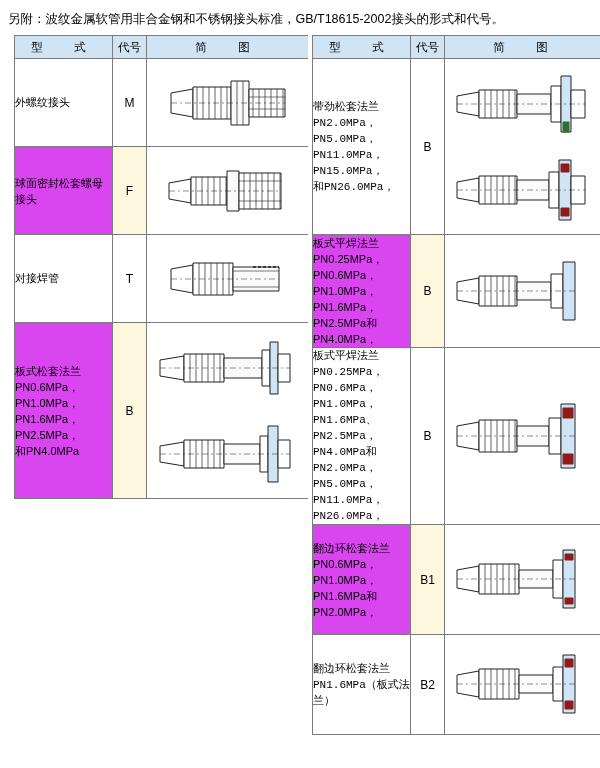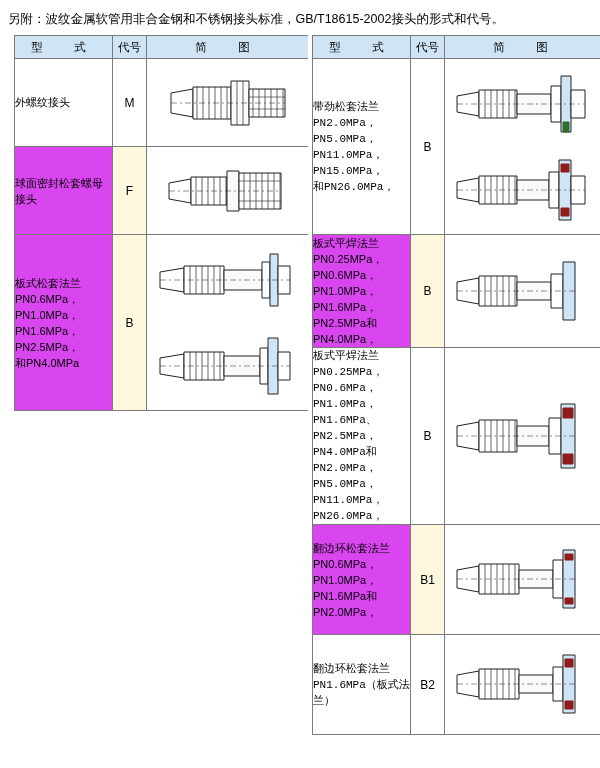--- a/index.html
+++ b/index.html
@@ -152,20 +152,39 @@
                     <path d="M86 30 L128 30 M86 50 L128 50" stroke-width="0.6"></path>
                     <path d="M16 40 L128 40" stroke-width="0.5" stroke-dasharray="6 3 2 3"></path>
                   </g>
                 </svg>
               </span>
             </td>
           </tr>
 
 
 
+          <tr style="height:88px">
+            <td class="txtcell plain">对接焊管</td>
+            <td class="codecell plain">T</td>
+            <td class="figcell">
+              <span class="figwrap">
+                <svg width="150" height="80" viewBox="0 0 150 80">
+                  <g stroke="#222" fill="#fff" stroke-width="1">
+                    <path d="M18 30 L18 50 L40 54 L40 26 Z"></path>
+                    <path d="M40 24 L80 24 L80 56 L40 56 Z"></path>
+                    <path d="M46 24 L46 56 M52 24 L52 56 M58 24 L58 56 M64 24 L64 56 M70 24 L70 56 M76 24 L76 56" stroke-width="0.7"></path>
+                    <path d="M80 28 L126 28 L126 52 L80 52 Z" fill="#fafafa"></path>
+                    <path d="M80 32 L126 32 M80 48 L126 48" stroke-width="0.6"></path>
+                    <path d="M100 28 L126 28" stroke-width="1.6" stroke-dasharray="3 2"></path>
+                    <path d="M18 40 L126 40" stroke-width="0.5" stroke-dasharray="6 3 2 3"></path>
+                  </g>
+                </svg>
+              </span>
+            </td>
+          </tr>
 
           <tr style="height:176px">
             <td class="txtcell shade" style="white-space:pre-line">板式松套法兰
 PN0.6MPa，PN1.0MPa，
 PN1.6MPa，PN2.5MPa，
 和PN4.0MPa</td>
             <td class="codecell shade">B</td>
             <td class="figcell" style="padding:0">
               <span class="figwrap">
                 <svg width="156" height="88" viewBox="0 0 156 88">

